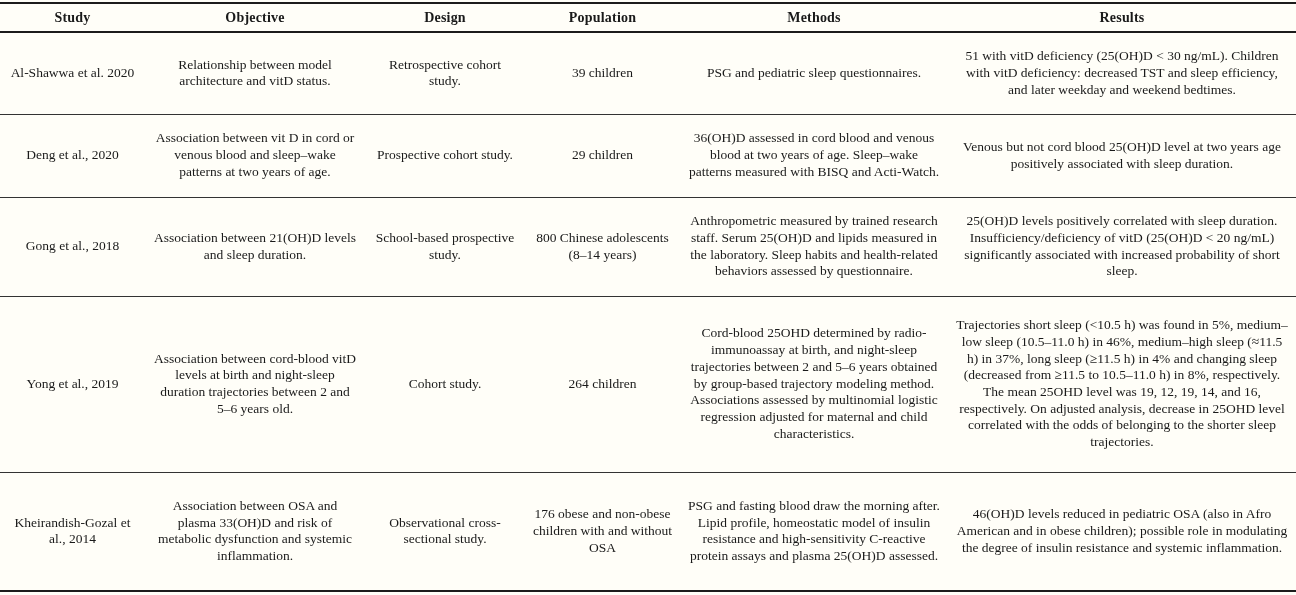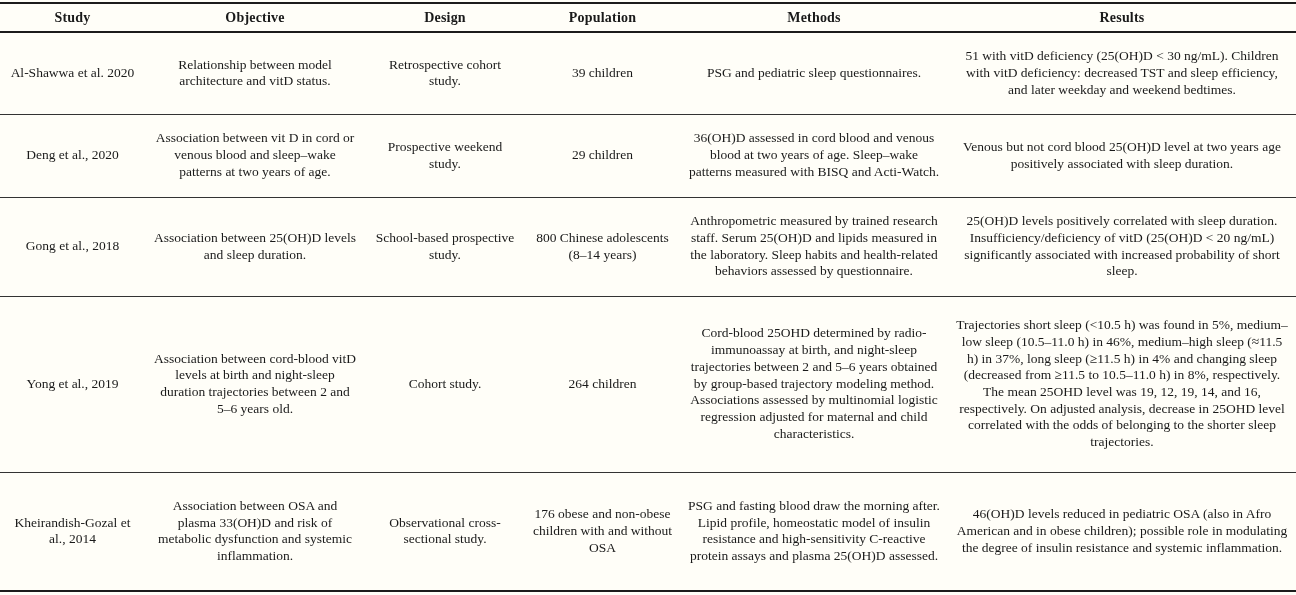--- a/index.html
+++ b/index.html
@@ -91,28 +91,28 @@
         <td>Al-Shawwa et al. 2020</td>
         <td>Relationship between model architecture and vitD status.</td>
         <td>Retrospective cohort study.</td>
         <td>39 children</td>
         <td>PSG and pediatric sleep questionnaires.</td>
         <td>51 with vitD deficiency (25(OH)D &lt; 30 ng/mL). Children with vitD deficiency: decreased TST and sleep efficiency, and later weekday and weekend bedtimes.</td>
       </tr>
       <tr class="r1">
         <td>Deng et al., 2020</td>
         <td>Association between vit D in cord or venous blood and sleep–wake patterns at two years of age.</td>
-        <td>Prospective weekend study.</td>
+        <td>Prospective cohort study.</td>
         <td>29 children</td>
         <td>36(OH)D assessed in cord blood and venous blood at two years of age. Sleep–wake patterns measured with BISQ and Acti-Watch.</td>
         <td>Venous but not cord blood 25(OH)D level at two years age positively associated with sleep duration.</td>
       </tr>
       <tr class="r2">
         <td>Gong et al., 2018</td>
-        <td>Association between 25(OH)D levels and sleep duration.</td>
+        <td>Association between 21(OH)D levels and sleep duration.</td>
         <td>School-based prospective study.</td>
         <td>800 Chinese adolescents (8–14 years)</td>
         <td>Anthropometric measured by trained research staff. Serum 25(OH)D and lipids measured in the laboratory. Sleep habits and health-related behaviors assessed by questionnaire.</td>
         <td>25(OH)D levels positively correlated with sleep duration. Insufficiency/deficiency of vitD (25(OH)D &lt; 20 ng/mL) significantly associated with increased probability of short sleep.</td>
       </tr>
       <tr class="r3">
         <td>Yong et al., 2019</td>
         <td>Association between cord-blood vitD levels at birth and night-sleep duration trajectories between 2 and 5–6 years old.</td>
         <td>Cohort study.</td>
         <td>264 children</td>

